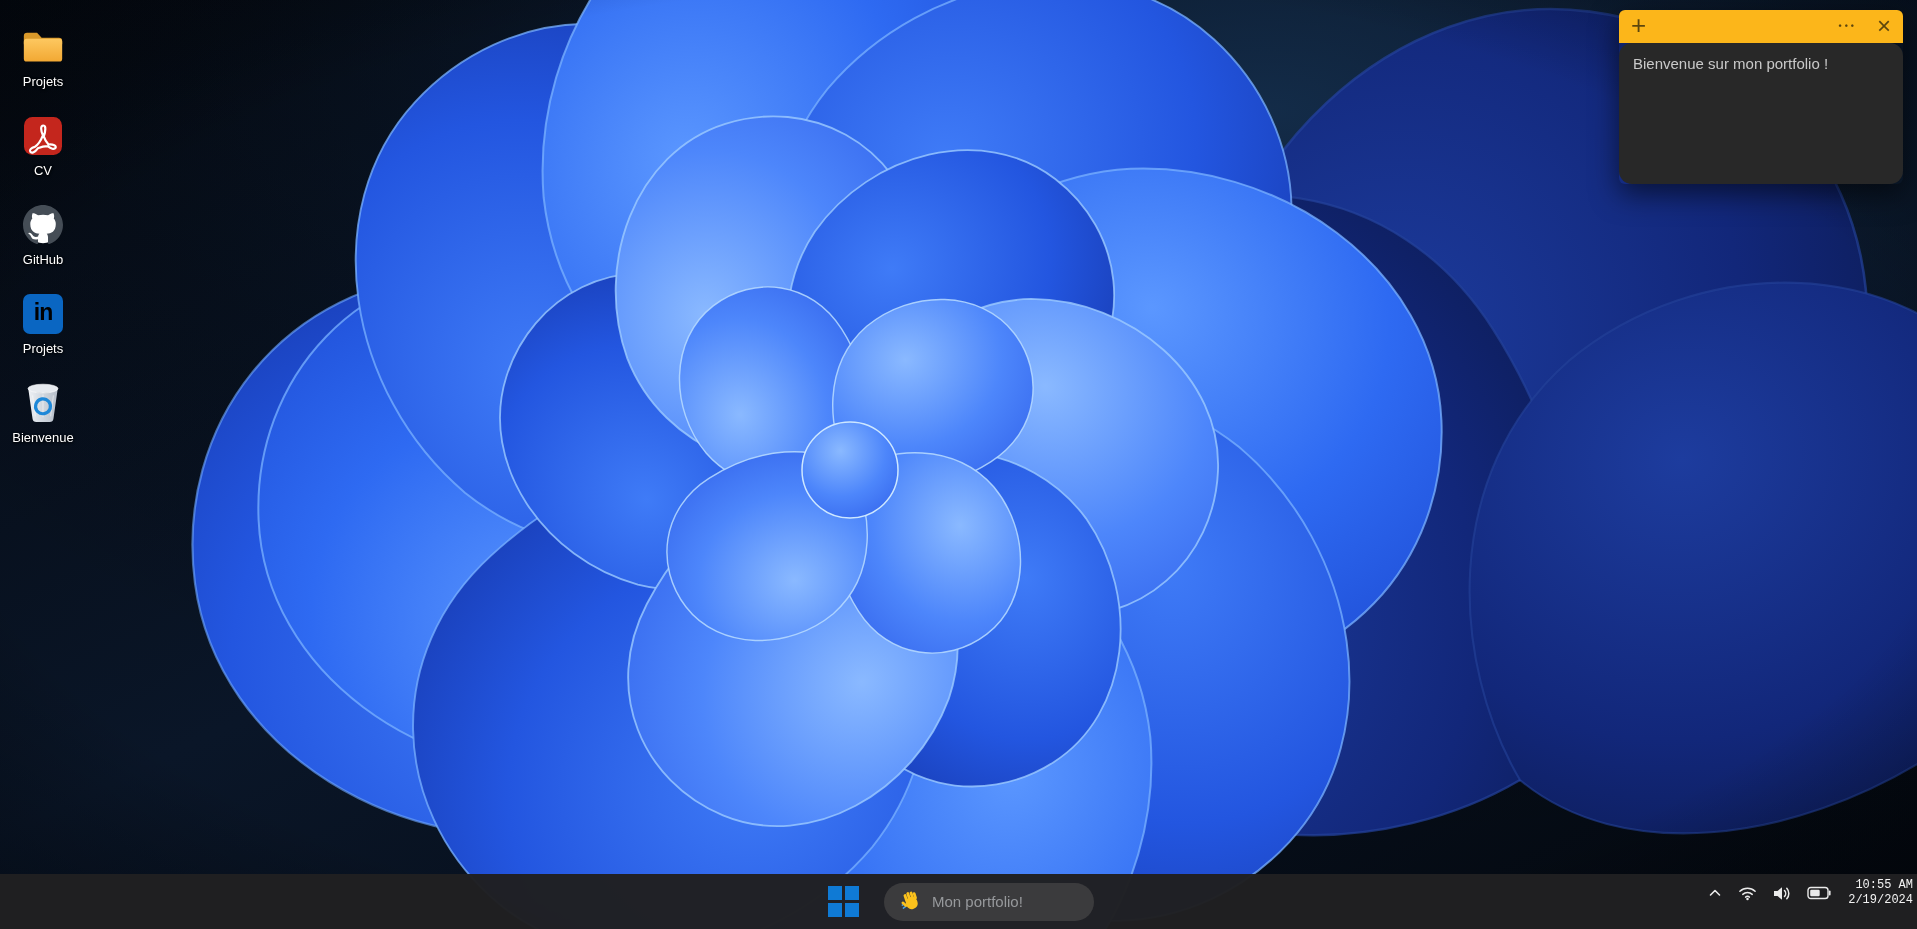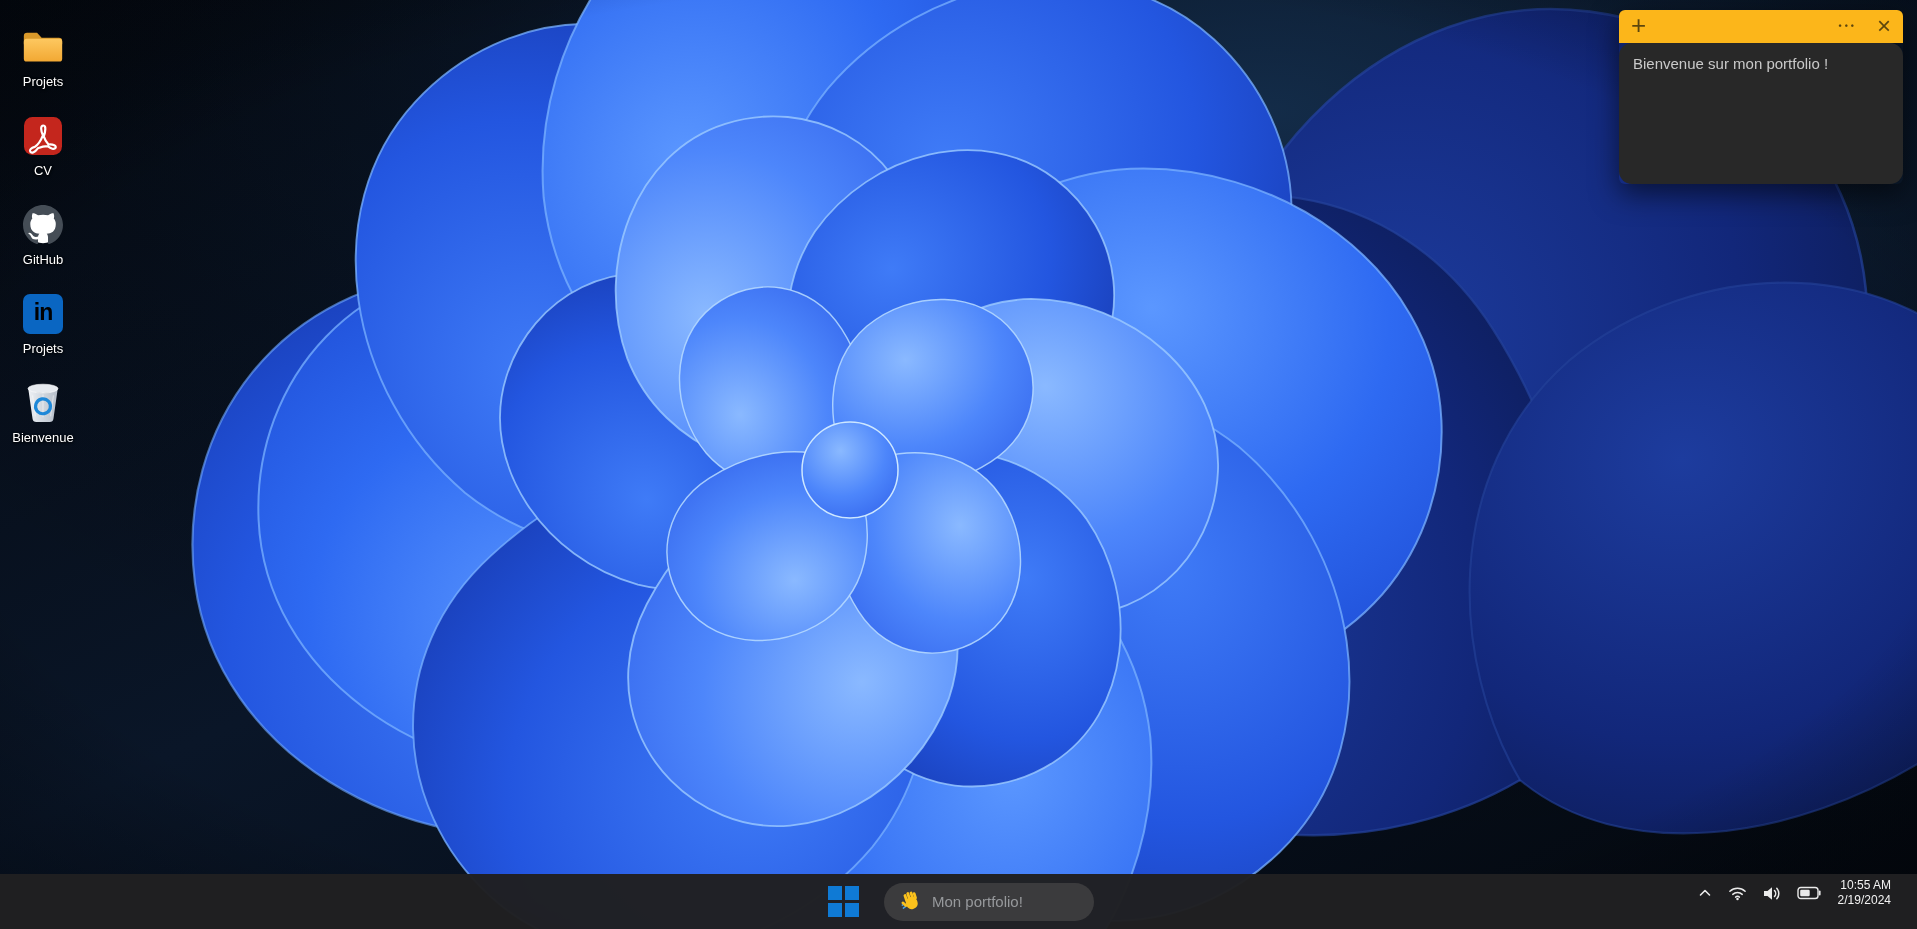--- a/index.html
+++ b/index.html
@@ -42,22 +42,22 @@
     justify-content:center; }
   .tb-center { display:flex; align-items:center; gap:21px; }
   .start-btn { width:40px; height:40px; border-radius:5px; display:flex;
     align-items:center; justify-content:center; cursor:pointer; }
   .win-logo { width:31px; height:31px; display:grid;
     grid-template-columns:14px 14px; grid-template-rows:14px 14px; gap:3px; }
   .win-logo span { background:#0f7ad5; }
   .search-pill { width:210px; height:38px; border-radius:19px; background:#3b3b3d;
     display:flex; align-items:center; gap:11px; padding:0 16px; cursor:pointer; }
   .search-pill .stext { color:#97999c; font-size:15px; }
-  .tray { position:absolute; right:26px; top:0; height:38px; display:flex;
-    align-items:center; gap:11px; }
+  .tray { position:absolute; right:4px; top:0; height:38px; display:flex;
+    align-items:center; gap:11px;font-family:Liberation Mono, monospace; }
   .tray-ic { display:flex; align-items:center; justify-content:center;
     cursor:pointer; padding:2px; }
   .clock { text-align:right; color:#f2f2f2; font-size:12px; line-height:15px;
     cursor:pointer; padding-left:4px; }
 </style>
 </head>
 <body>
 
 <div class="desktop">
 

